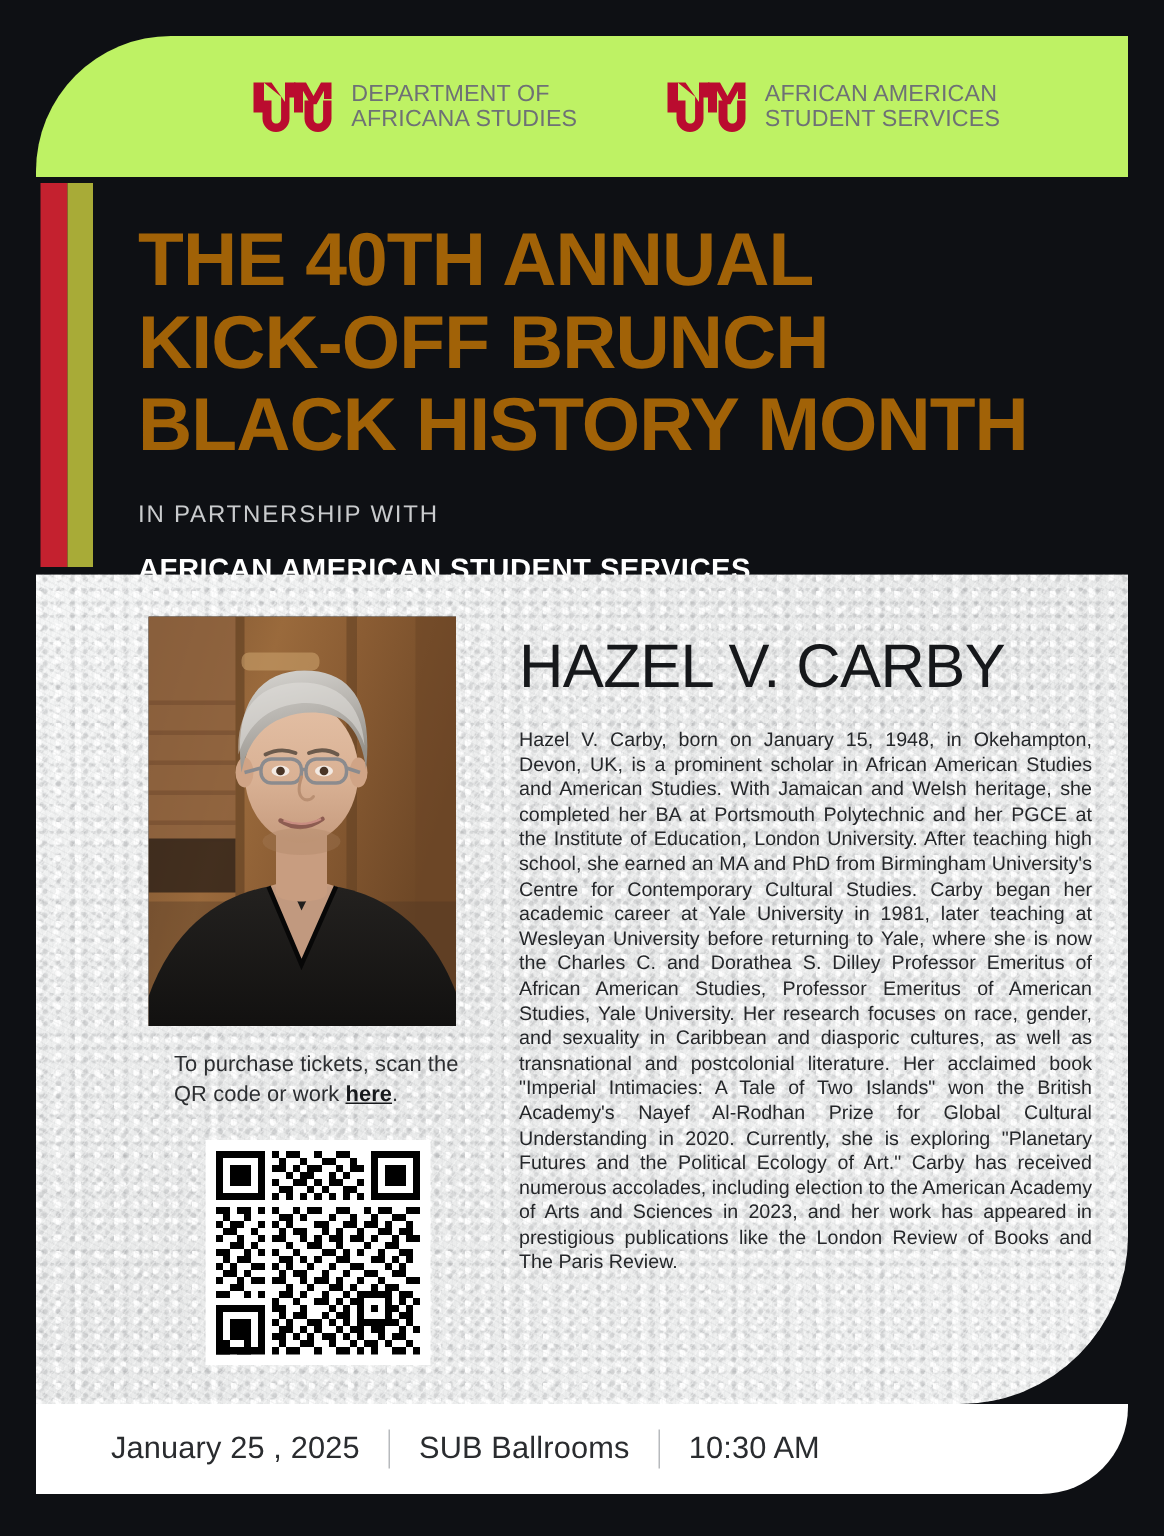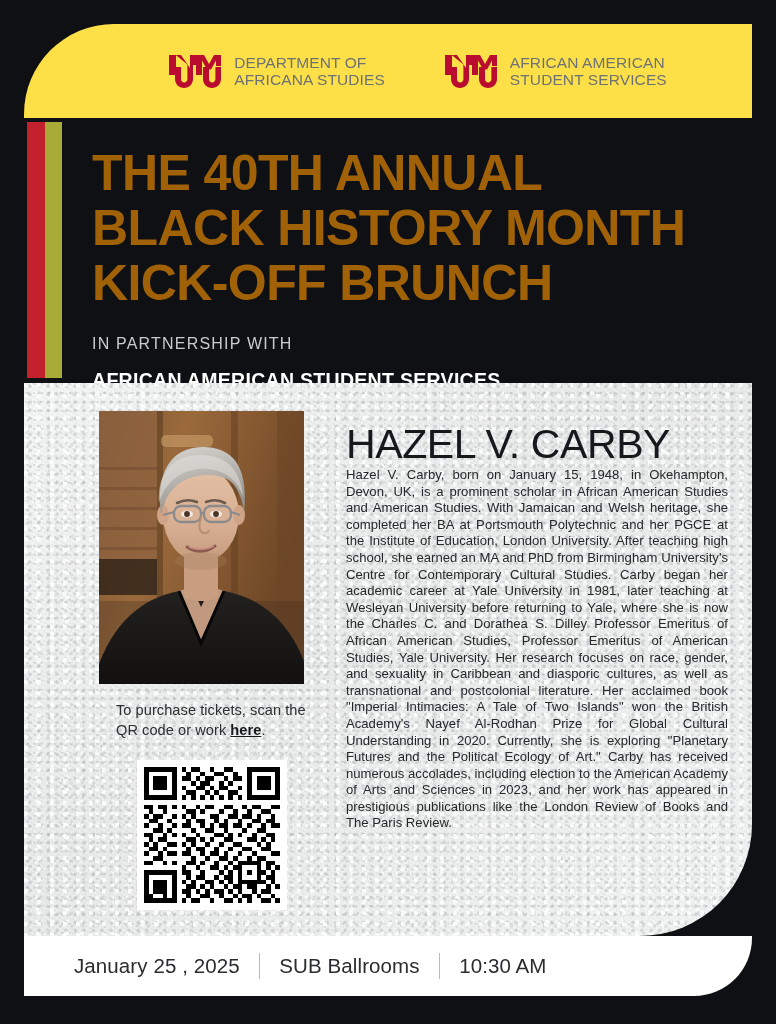--- a/index.html
+++ b/index.html
@@ -19,21 +19,21 @@
     background: #0e1014;
   }
 
   
   .header-band {
     position: absolute;
     left: 24px;
     top: 24px;
     width: 728px;
     height: 94px;
-    background: #fde047;
+    background: #bef264;
     border-top-left-radius: 90px;
     display: flex;
     align-items: center;
     justify-content: center;
     gap: 58px;
     padding-left: 58px;
   }
 
   .logo-lockup {
     display: flex;
@@ -198,20 +198,21 @@
     margin-top: 8px;
     font-size: 41px;
     line-height: 46px;
     font-weight: 400;
     letter-spacing: -0.4px;
     color: #16181b;
     text-transform: uppercase;
     white-space: nowrap;
   }
   .bio {
+    margin-top: 18px;
     font-size: 13.1px;
     line-height: 16.6px;
     color: #25272a;
     text-align: justify;
     text-justify: inter-word;
     letter-spacing: 0.02px;
   }
 
   
   .footer-band {
@@ -277,22 +278,22 @@
 
   </div>
 
   <div class="bars">
     <div class="bar-red"></div>
     <div class="bar-olive"></div>
   </div>
 
   <div class="title-block">
     <div class="title-line">THE 40TH ANNUAL</div>
+    <div class="title-line">KICK-OFF BRUNCH</div>
     <div class="title-line">BLACK HISTORY MONTH</div>
-    <div class="title-line">KICK-OFF BRUNCH</div>
     <div class="partner-label">IN PARTNERSHIP WITH</div>
     <div class="partner-name">AFRICAN AMERICAN STUDENT SERVICES</div>
   </div>
 
   <div class="content-panel">
     <div class="grain"></div>
 
     <div class="left-col">
 
       <div class="photo-frame">

